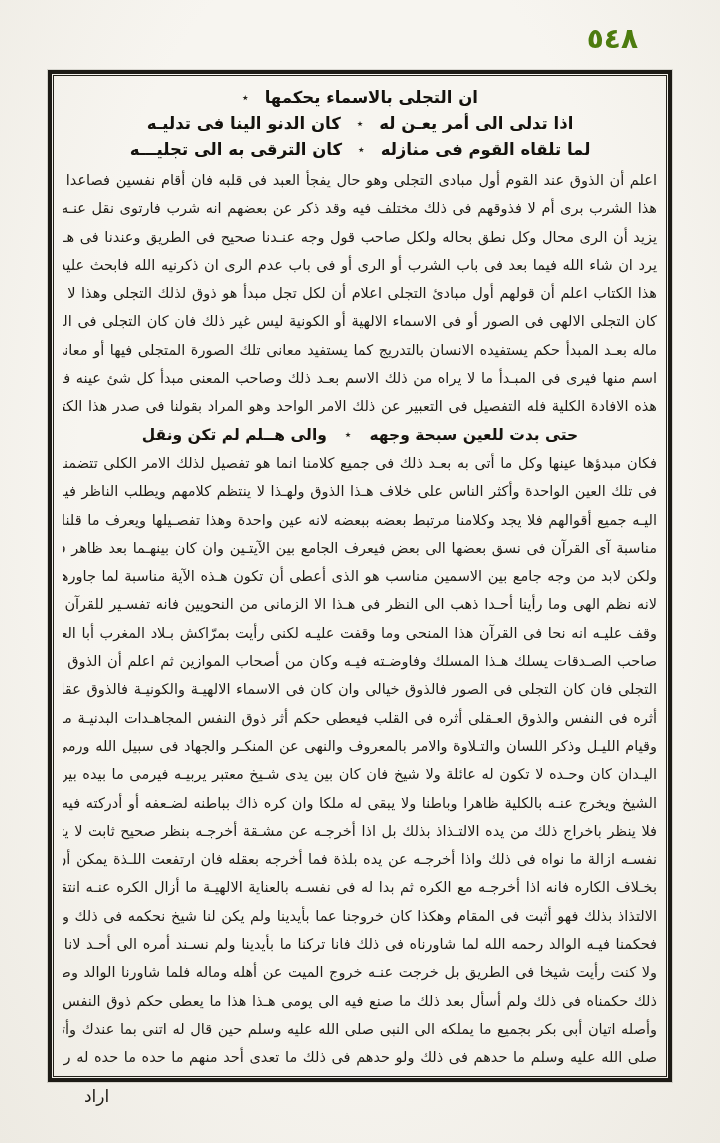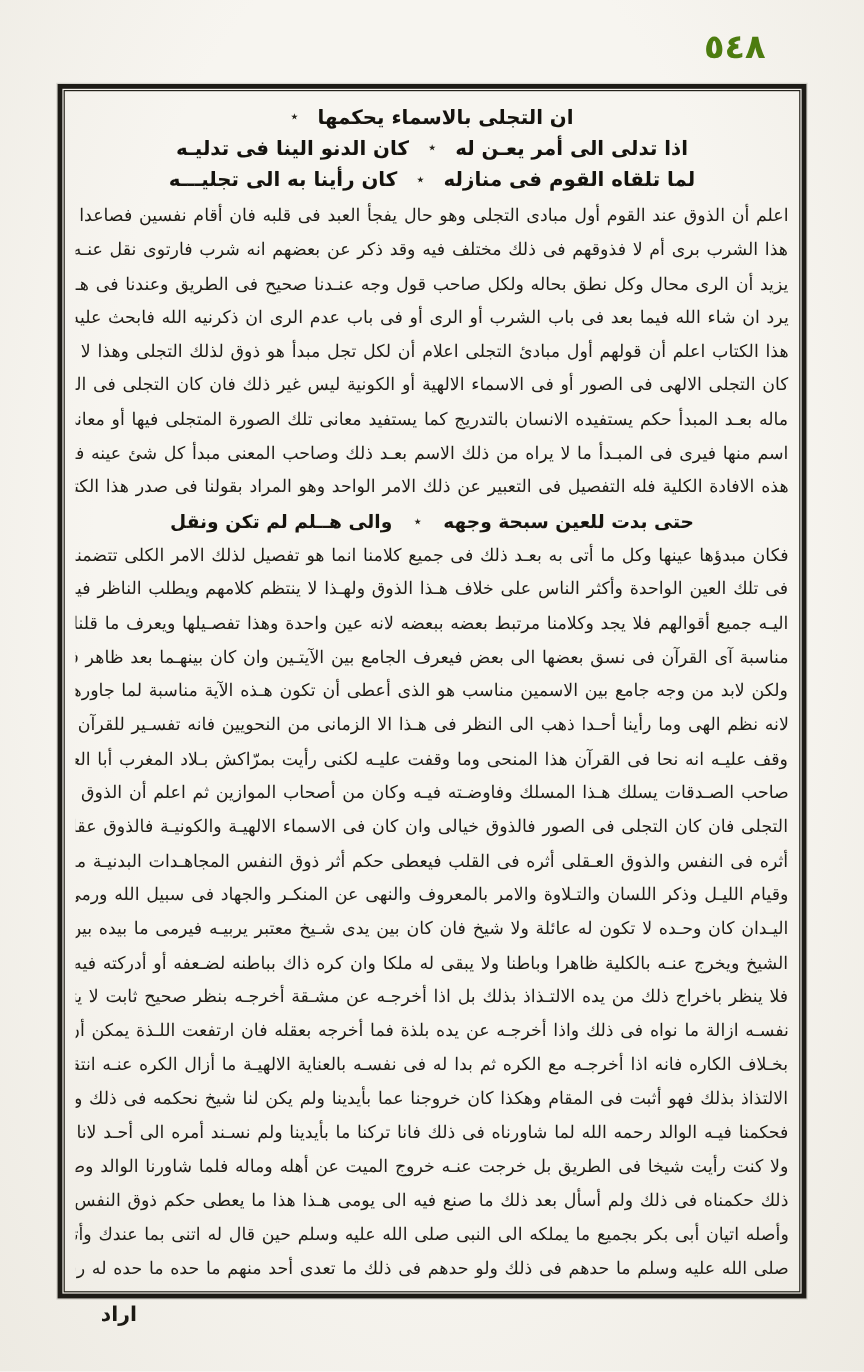--- a/index.html
+++ b/index.html
@@ -45,21 +45,21 @@
   }
   .mid-verse{
     display:flex;justify-content:center;align-items:baseline;
     direction:rtl;gap:18px;
     height:28.3px;line-height:28.3px;
     font-size:15.5px;font-weight:bold;color:#17140e;
     white-space:nowrap;
   }
   .catchword{
     position:absolute;top:1086px;left:84px;
-    direction:rtl;font-size:17px;font-weight:bold;color:#1c1a14;
+    direction:rtl;font-size:17px;font-weight:normal;color:#1c1a14;
   }
 </style>
 </head>
 <body>
 
 <div class="paper">
 
   <div class="page-number">٥٤٨</div>
 
   <div class="frame">
@@ -71,21 +71,21 @@
           <span class="verse-sep">٭</span>
         </div>
           <div class="verse-line">
           <span class="hemistich">اذا تدلى الى أمر يعـن له</span>
           <span class="verse-sep">٭</span>
           <span class="hemistich">كان الدنو الينا فى تدليـه</span>
         </div>
           <div class="verse-line">
           <span class="hemistich">لما تلقاه القوم فى منازله</span>
           <span class="verse-sep">٭</span>
-          <span class="hemistich">كان رأينا به الى تجليـــه</span>
+          <span class="hemistich">كان الترقى به الى تجليـــه</span>
         </div>
         </div>
 
       <div class="prose">
           <div class="prose-line">اعلم أن الذوق عند القوم أول مبادى التجلى وهو حال يفجأ العبد فى قلبه فان أقام نفسين فصاعدا كان شربا وهل بعد</div>
           <div class="prose-line">هذا الشرب برى أم لا فذوقهم فى ذلك مختلف فيه وقد ذكر عن بعضهم انه شرب فارتوى نقل عنـه ذلك ونقل عن أبى</div>
           <div class="prose-line">يزيد أن الرى محال وكل نطق بحاله ولكل صاحب قول وجه عنـدنا صحيح فى الطريق وعندنا فى هـذه المسئلة تفصيل</div>
           <div class="prose-line">يرد ان شاء الله فيما بعد فى باب الشرب أو الرى أو فى باب عدم الرى ان ذكرنيه الله فابحث عليه فى آخر هذه الابواب من</div>
           <div class="prose-line">هذا الكتاب اعلم أن قولهم أول مبادئ التجلى اعلام أن لكل تجل مبدأ هو ذوق لذلك التجلى وهذا لا يكون الا اذا</div>
           <div class="prose-line">كان التجلى الالهى فى الصور أو فى الاسماء الالهية أو الكونية ليس غير ذلك فان كان التجلى فى المعنى فعين مبدئه عينه</div>

